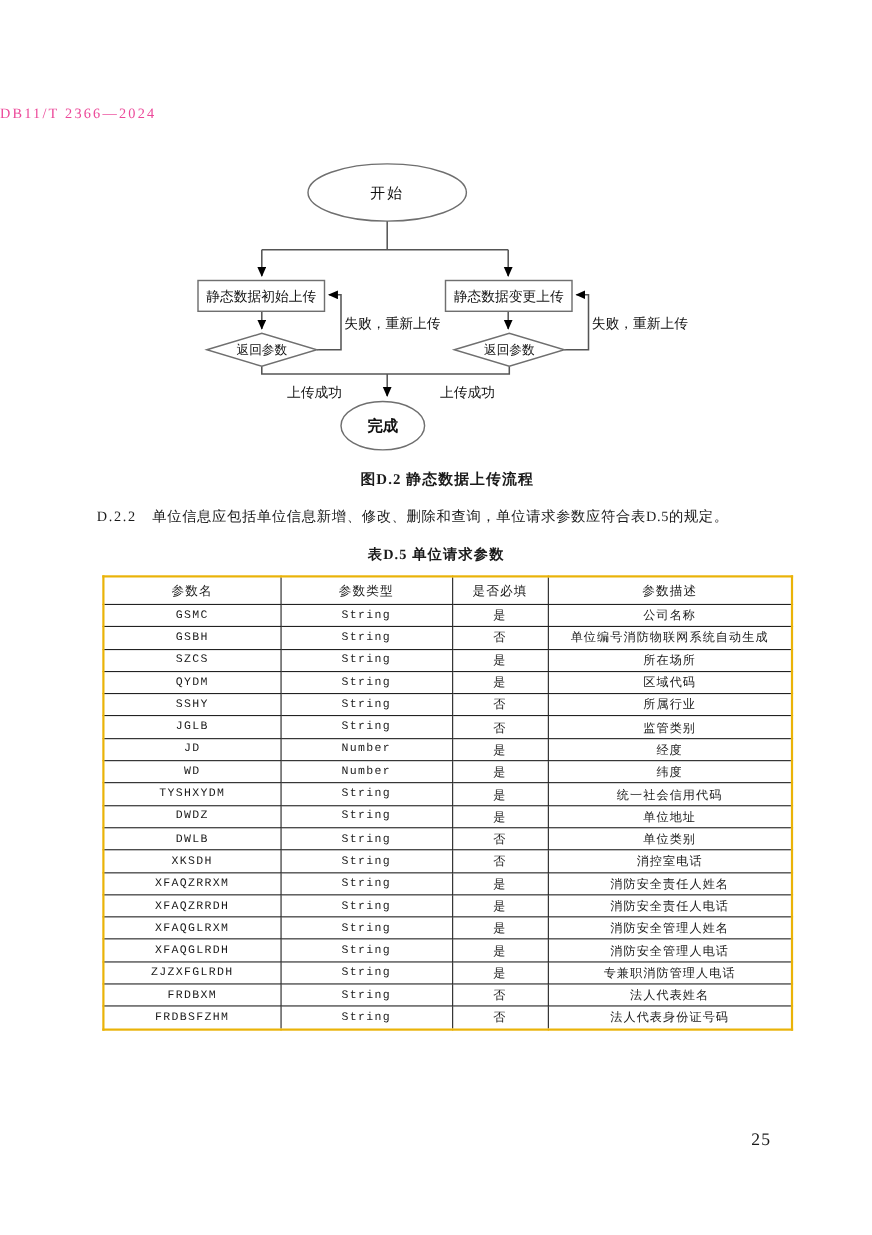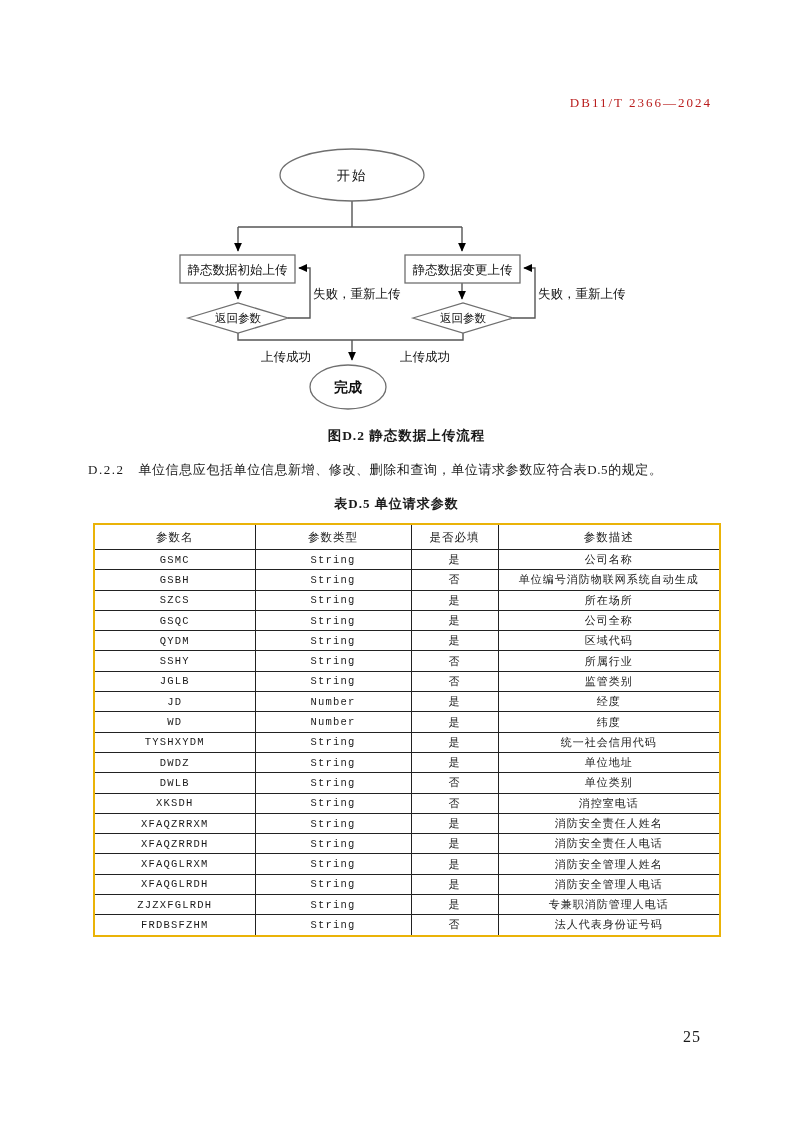--- a/index.html
+++ b/index.html
@@ -4,21 +4,21 @@
 <style>
   html,body { margin:0; padding:0; background:#e8e8e8; }
   .page {
     position:relative; width:793px; height:1123px; margin:0 auto;
     background:#ffffff; overflow:hidden;
     font-family:"Liberation Serif","DejaVu Serif",serif;
     color:#1a1a1a;
   }
   .doc-number {
     position:absolute; top:95px; left:0; right:81px;
-    text-align:right; font-size:13px; letter-spacing:2px; color:#b91c1c;
+    font-size:13px; letter-spacing:2px; color:#ec4899;
   }
   .flowchart-svg { position:absolute; left:0; top:140px; width:793px; height:285px; }
   .flowchart-svg text { fill:#111; font-family:"Liberation Serif","DejaVu Serif",serif; }
   .fc-shape { fill:none; stroke:#6f6f6f; stroke-width:1.3; }
   .fc-line  { fill:none; stroke:#555555; stroke-width:1.4; }
   .fig-caption {
     position:absolute; top:427px; left:0; width:100%;
     text-align:center; font-weight:bold; font-size:13.5px; letter-spacing:1px;margin-left:10px;
   }
   .clause-para {
@@ -139,26 +139,20 @@
           <td class="c2">否</td>
           <td class="c3">单位编号消防物联网系统自动生成</td>
         </tr>
         <tr>
           <td class="c0">SZCS</td>
           <td class="c1">String</td>
           <td class="c2">是</td>
           <td class="c3">所在场所</td>
         </tr>
         <tr>
-          <td class="c0">GSQC</td>
-          <td class="c1">String</td>
-          <td class="c2">是</td>
-          <td class="c3">公司全称</td>
-        </tr>
-        <tr>
           <td class="c0">QYDM</td>
           <td class="c1">String</td>
           <td class="c2">是</td>
           <td class="c3">区域代码</td>
         </tr>
         <tr>
           <td class="c0">SSHY</td>
           <td class="c1">String</td>
           <td class="c2">否</td>
           <td class="c3">所属行业</td>
@@ -229,20 +223,26 @@
           <td class="c2">是</td>
           <td class="c3">消防安全管理人电话</td>
         </tr>
         <tr>
           <td class="c0">ZJZXFGLRDH</td>
           <td class="c1">String</td>
           <td class="c2">是</td>
           <td class="c3">专兼职消防管理人电话</td>
         </tr>
         <tr>
+          <td class="c0">FRDBXM</td>
+          <td class="c1">String</td>
+          <td class="c2">否</td>
+          <td class="c3">法人代表姓名</td>
+        </tr>
+        <tr>
           <td class="c0">FRDBSFZHM</td>
           <td class="c1">String</td>
           <td class="c2">否</td>
           <td class="c3">法人代表身份证号码</td>
         </tr>
       </tbody>
   </table>
 
   <div class="page-number">25</div>
 

